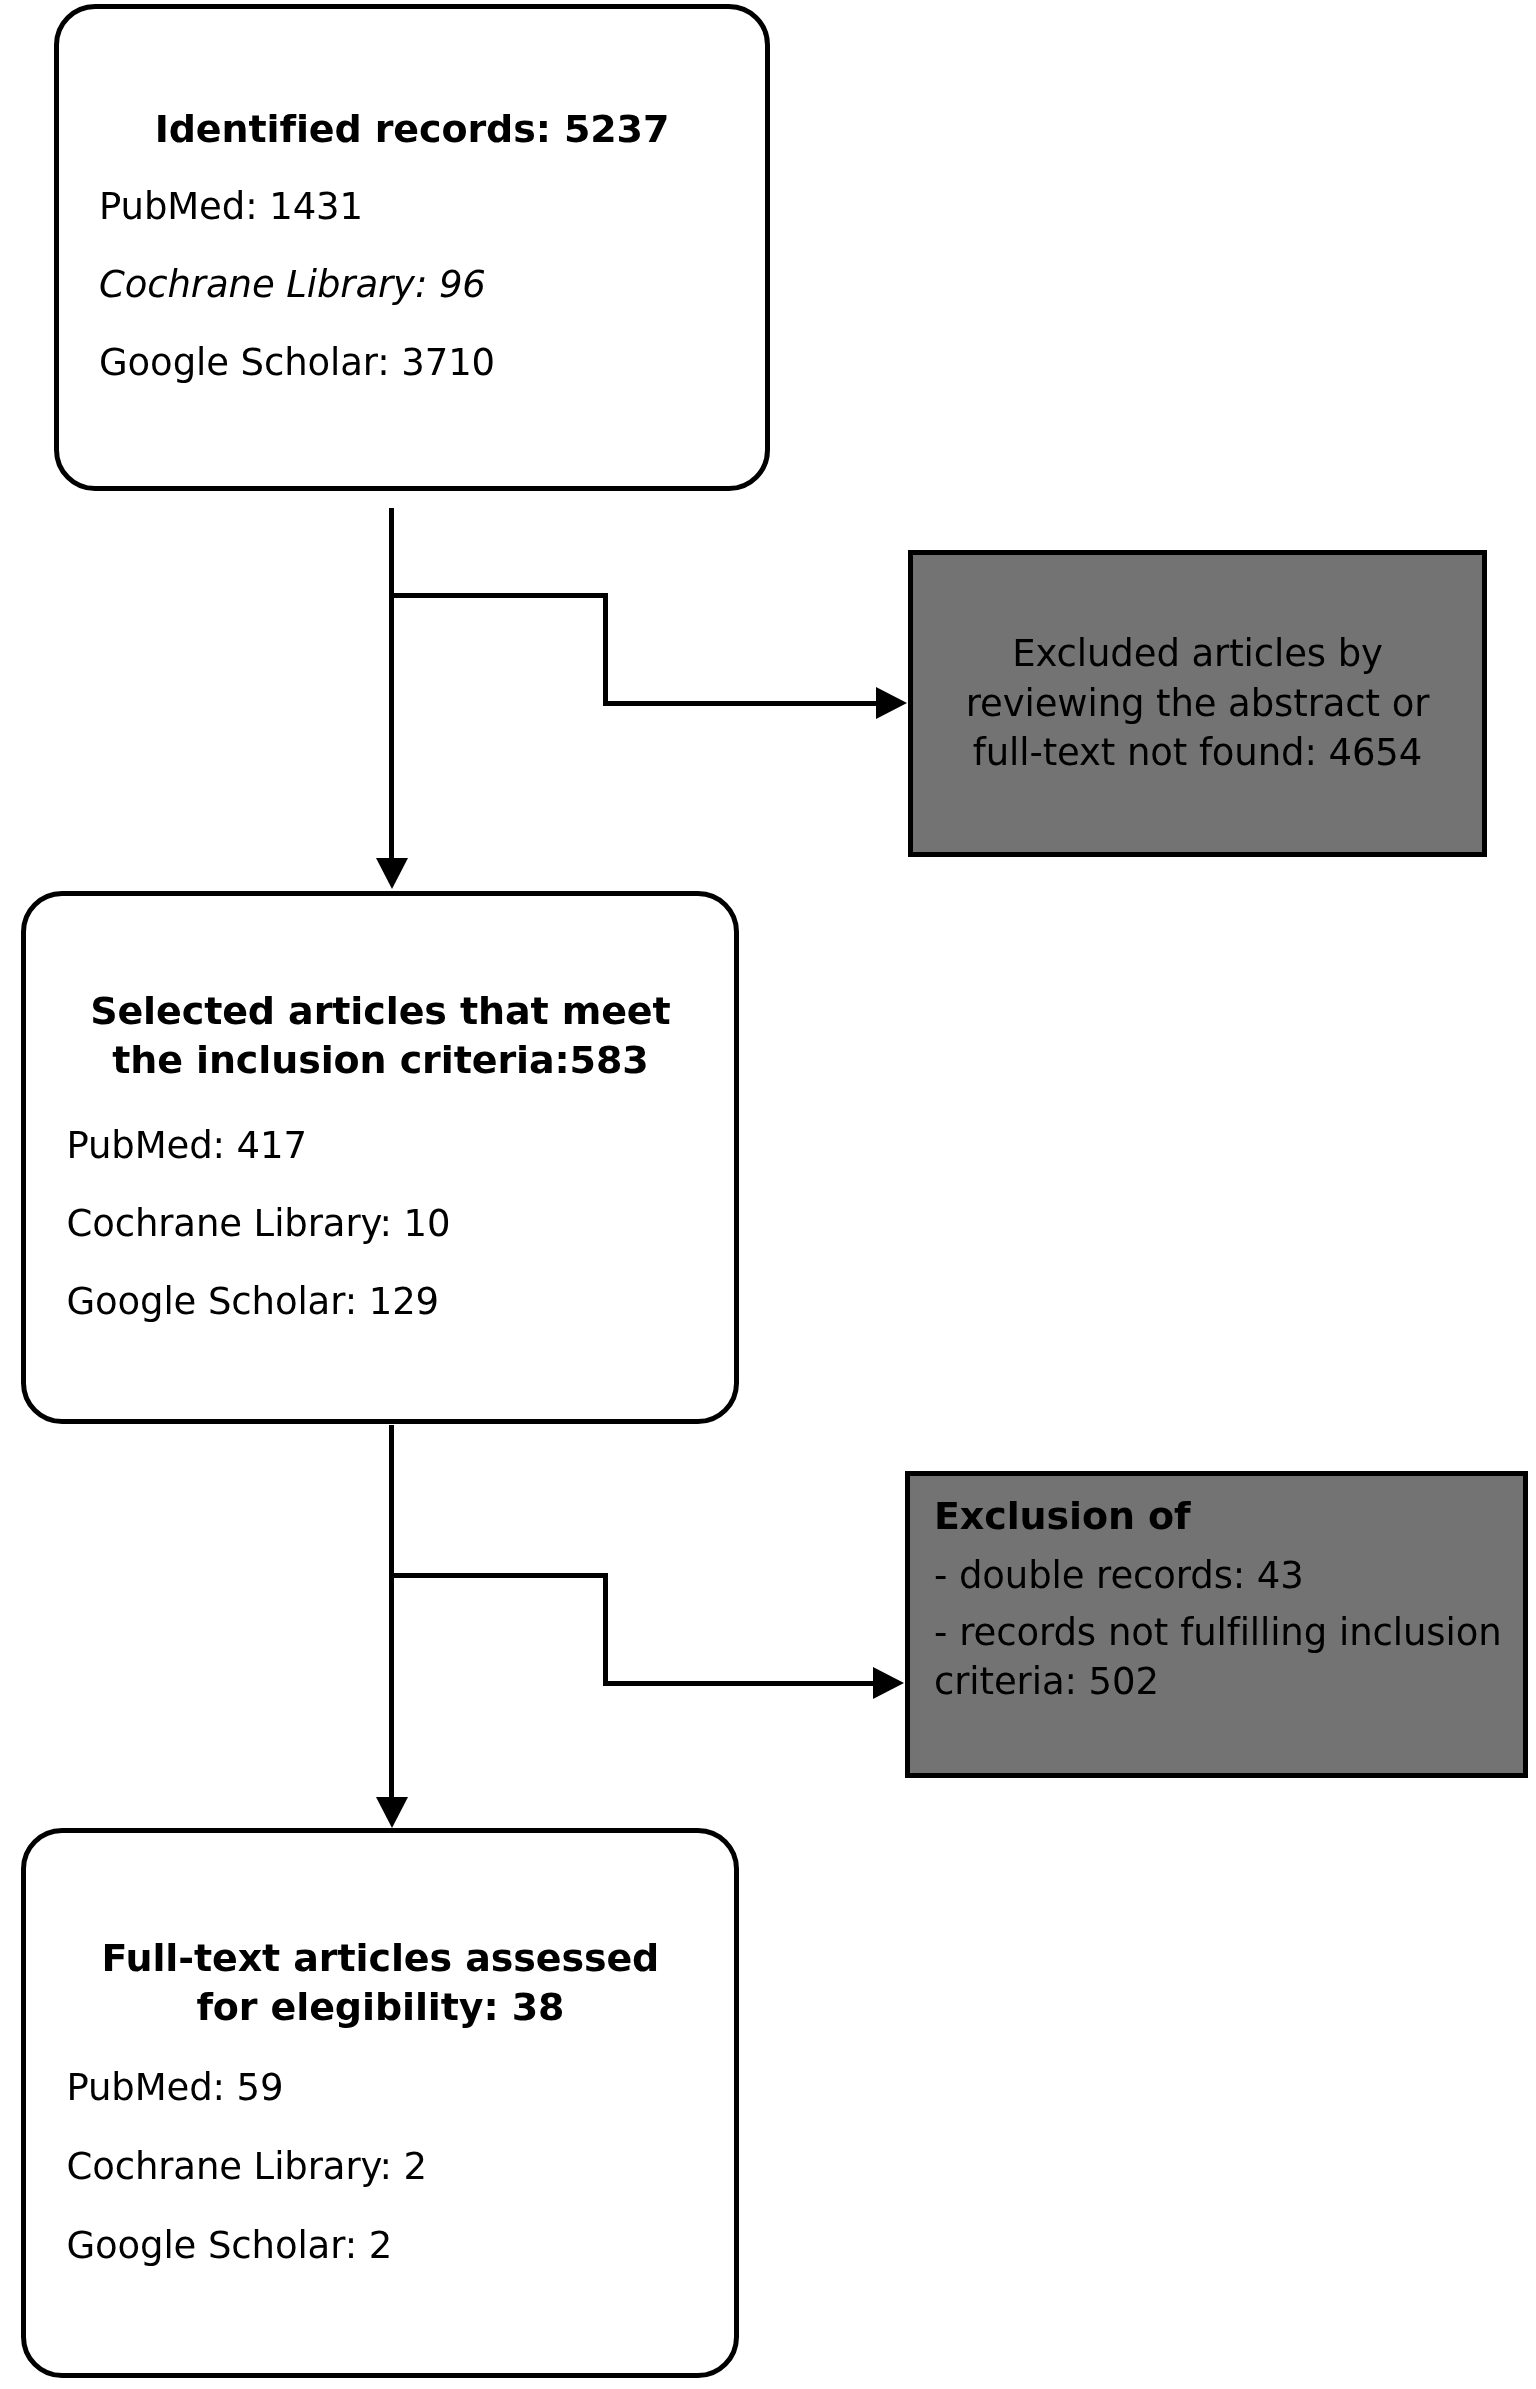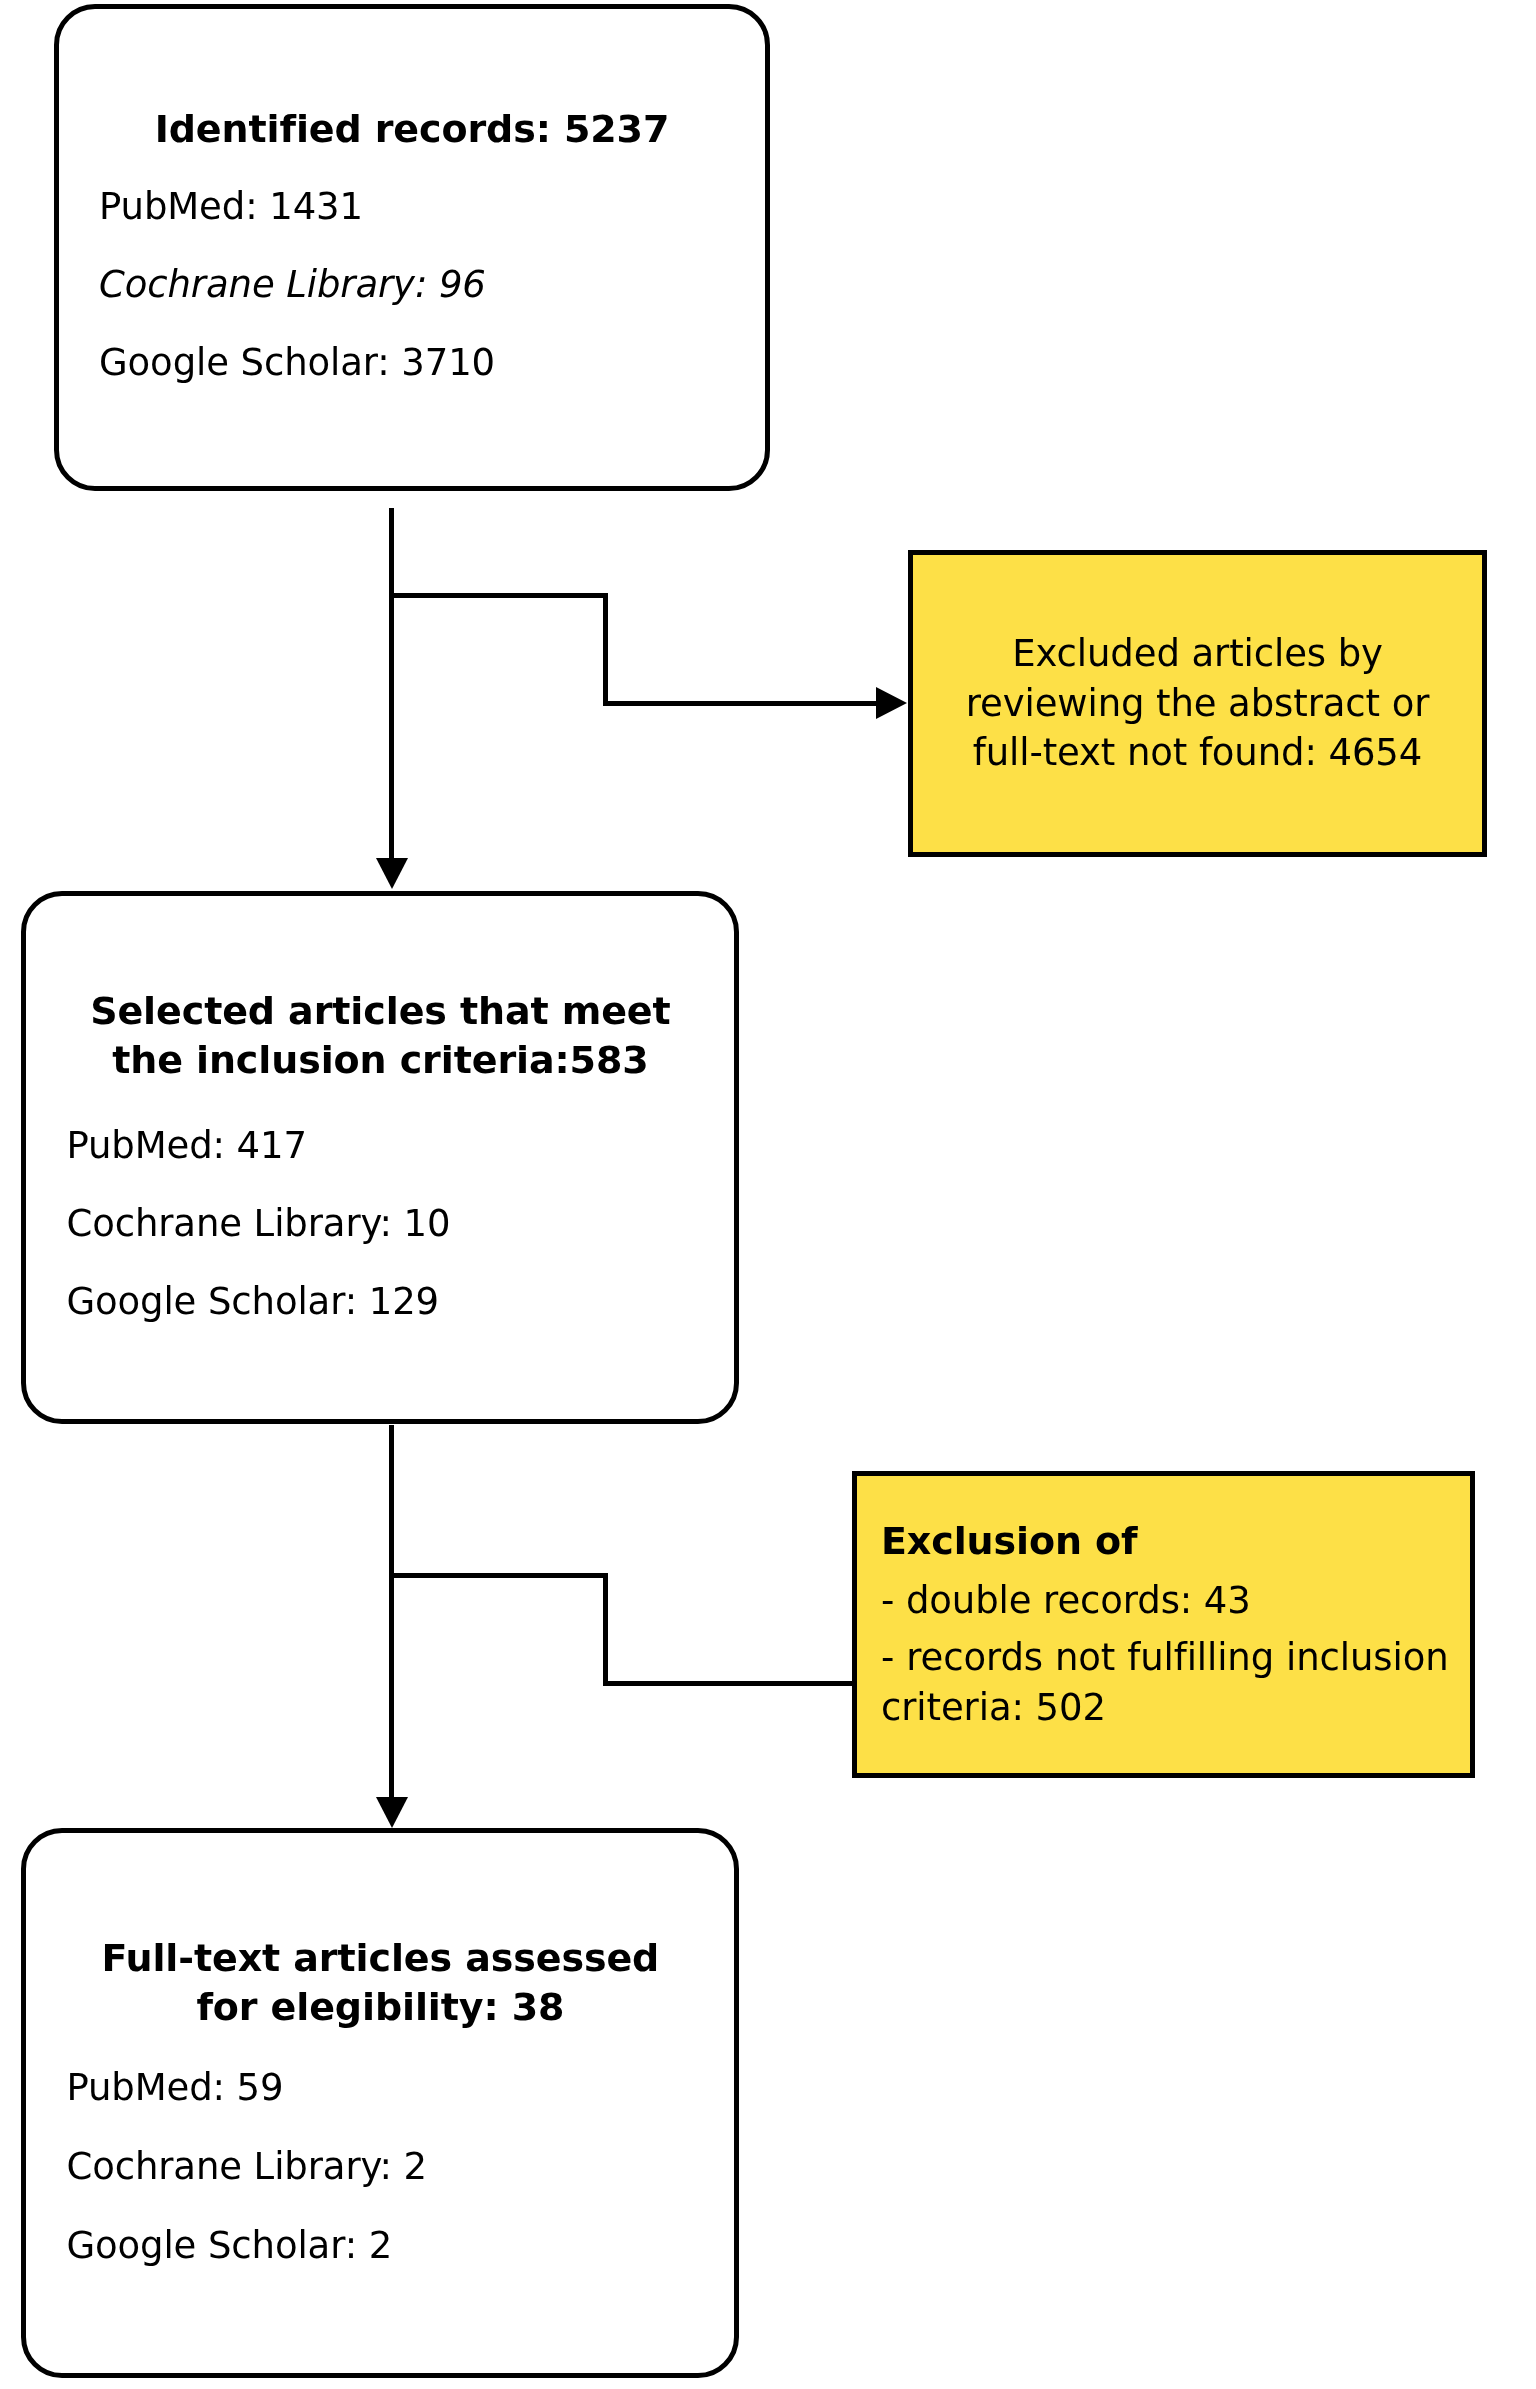--- a/index.html
+++ b/index.html
@@ -27,21 +27,21 @@
     border: 5px solid #000000;
     border-radius: 41px;
     display: flex;
     flex-direction: column;
     justify-content: center;
   }
   
   .excl-box {
     position: absolute;
     box-sizing: border-box;
-    background: #fde047;
+    background: #737373;
     border: 5px solid #000000;
     border-radius: 0;
     display: flex;
     flex-direction: column;
     justify-content: center;
   }
   .box-title {
     font-weight: bold;
     font-size: 38px;
     line-height: 1.30;
@@ -131,21 +131,21 @@
   </div>
 
   <div class="vline" style="left:389px; top:1425px; height:373px;"></div>
   <div class="arrow-down" style="left:376px; top:1797px;"></div>
 
   <div class="hline" style="left:389px; top:1573px; width:219px;"></div>
   <div class="vline" style="left:603px; top:1573px; height:113px;"></div>
   <div class="hline" style="left:603px; top:1681px; width:270px;"></div>
   <div class="arrow-right" style="left:873px; top:1667px;"></div>
 
-  <div class="excl-box" style="left:852px; top:1471px; width:623px; height:307px; padding:15.7px 21.4px 15.7px 24px; justify-content:center;">
+  <div class="excl-box" style="left:905px; top:1471px; width:623px; height:307px; padding:15.7px 21.4px 15.7px 24px; justify-content:flex-start;">
     <div class="box-title left" style="margin-bottom:10px;">Exclusion of</div>
     <div class="excl-bullet nojust" style="margin-bottom:7.1px;">- double records: 43</div>
     <div class="excl-bullet">- records not fulfilling inclusion criteria: 502</div>
   </div>
 
   <div class="stage-box" style="left:21.4px; top:1828px; width:718px; height:550px; padding:34px 40px 36px 40px;">
     <div class="box-title center" style="margin-bottom:31px;">Full-text articles assessed for elegibility: 38</div>
     <div class="box-line" style="margin-bottom:31px;">PubMed: 59</div>
     <div class="box-line" style="margin-bottom:31px;">Cochrane Library: 2</div>
     <div class="box-line">Google Scholar: 2</div>

